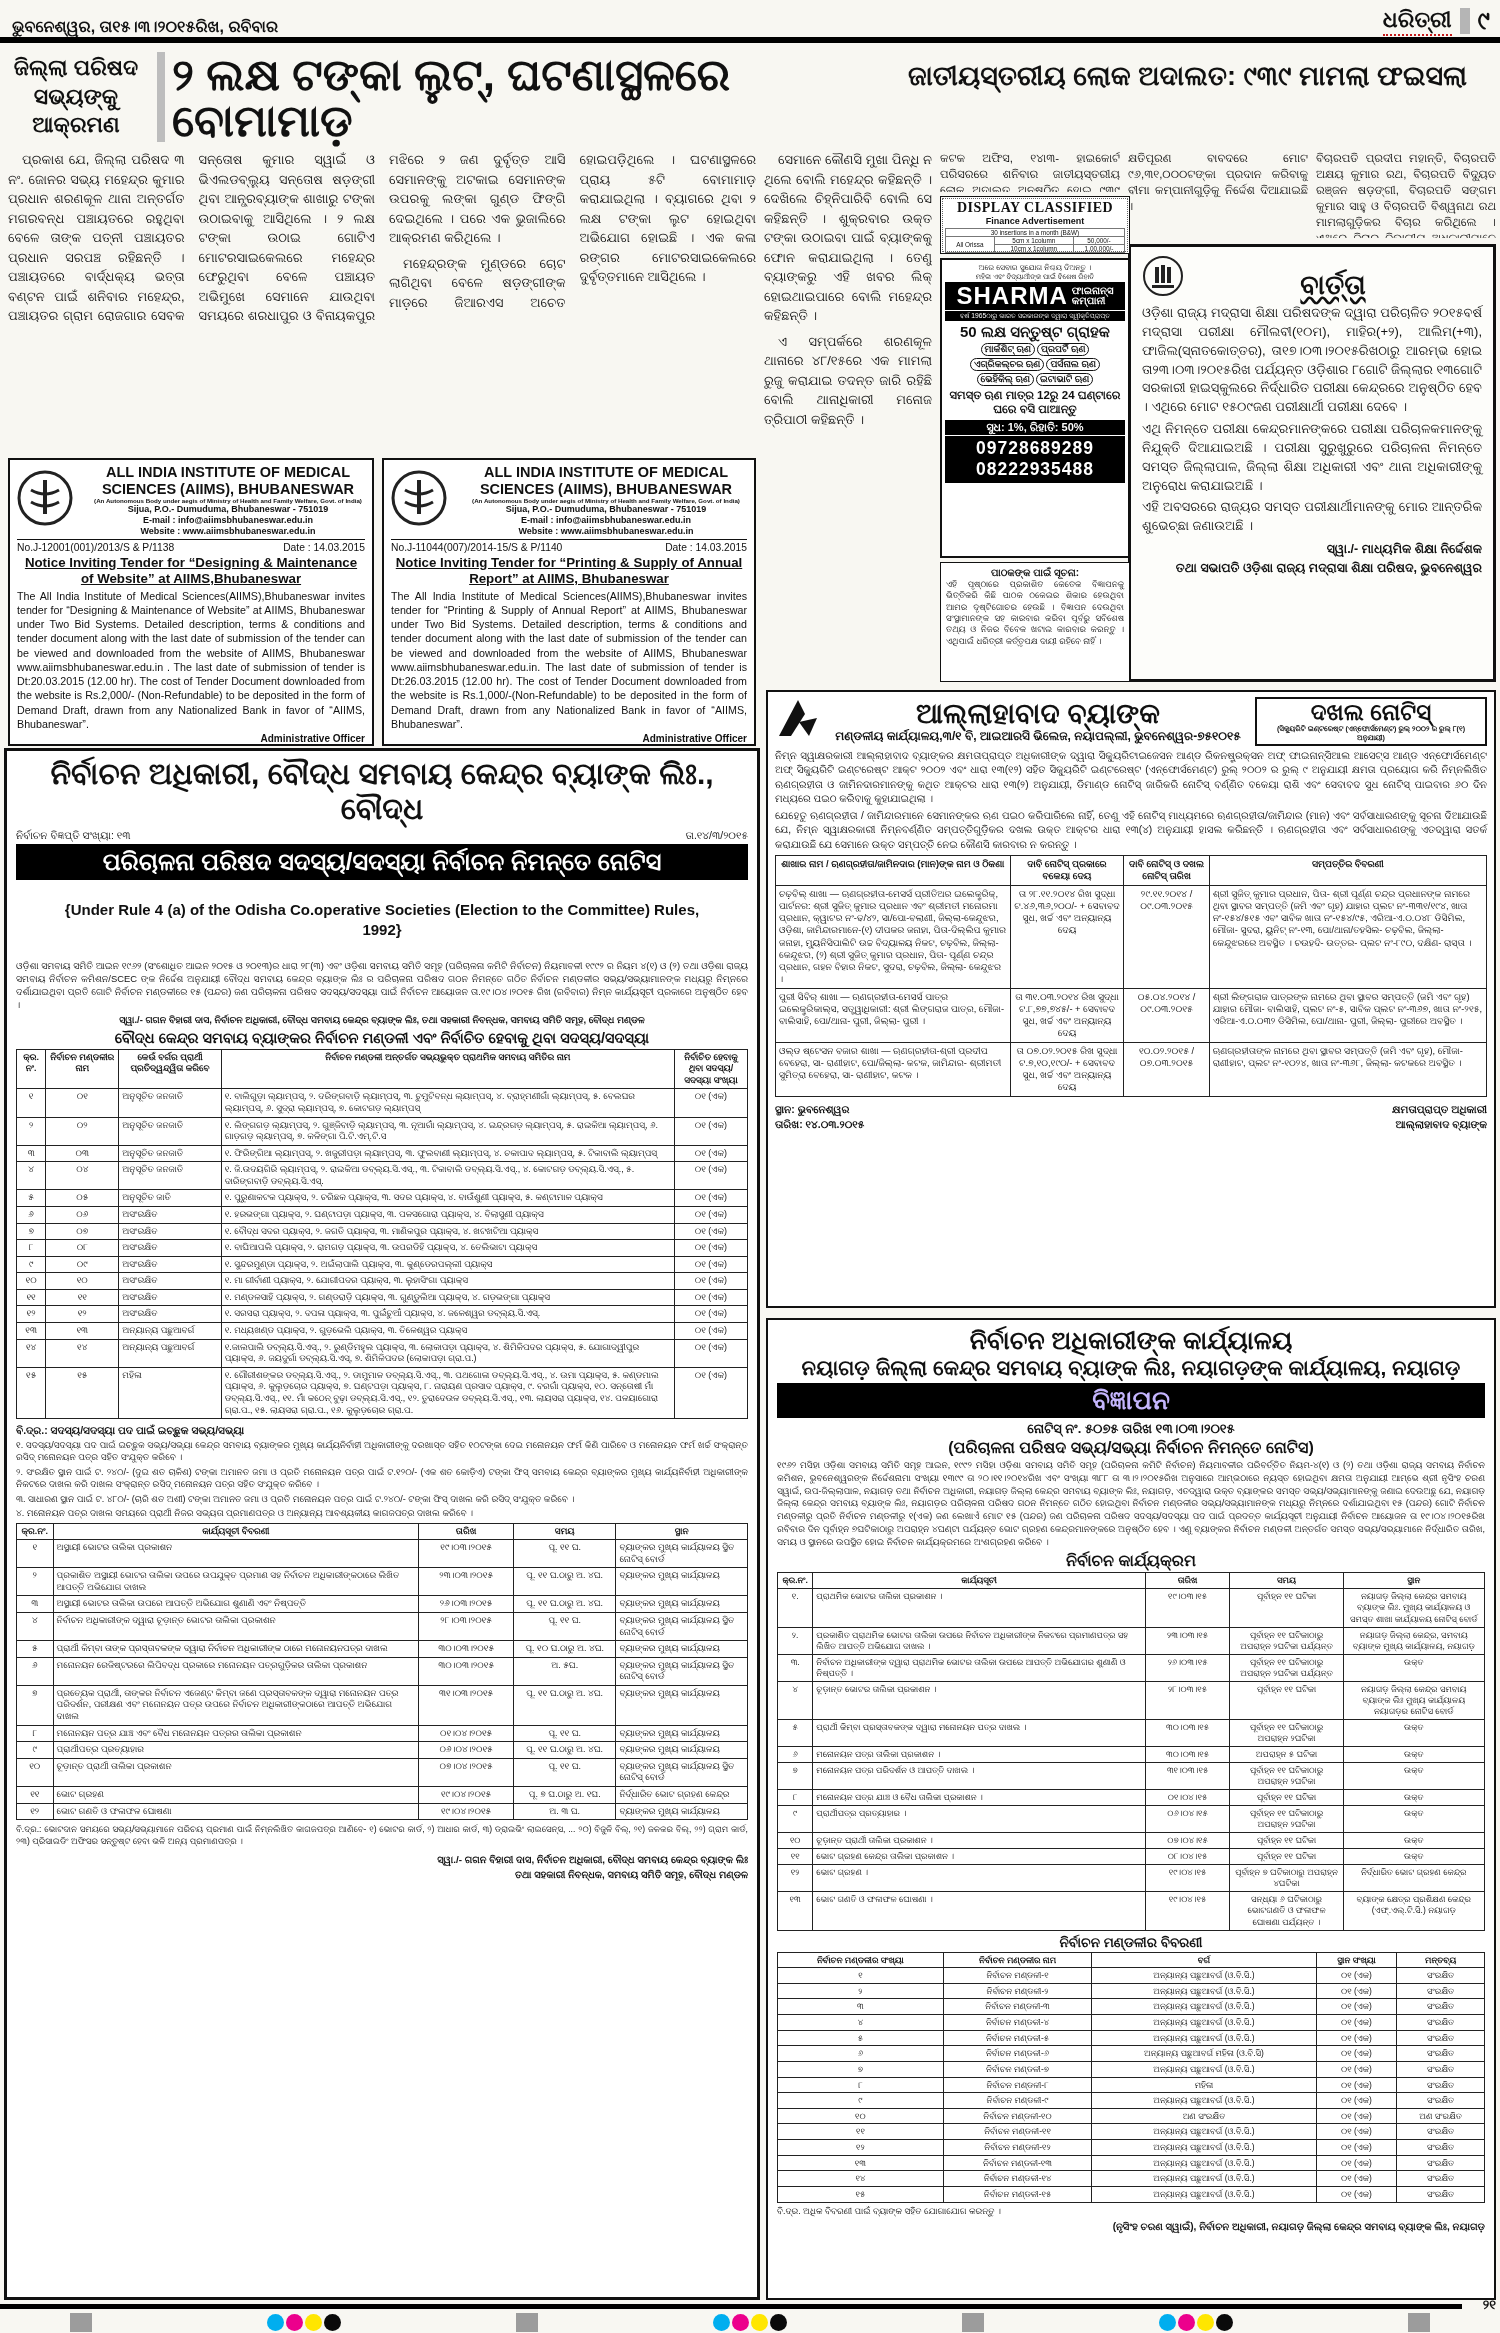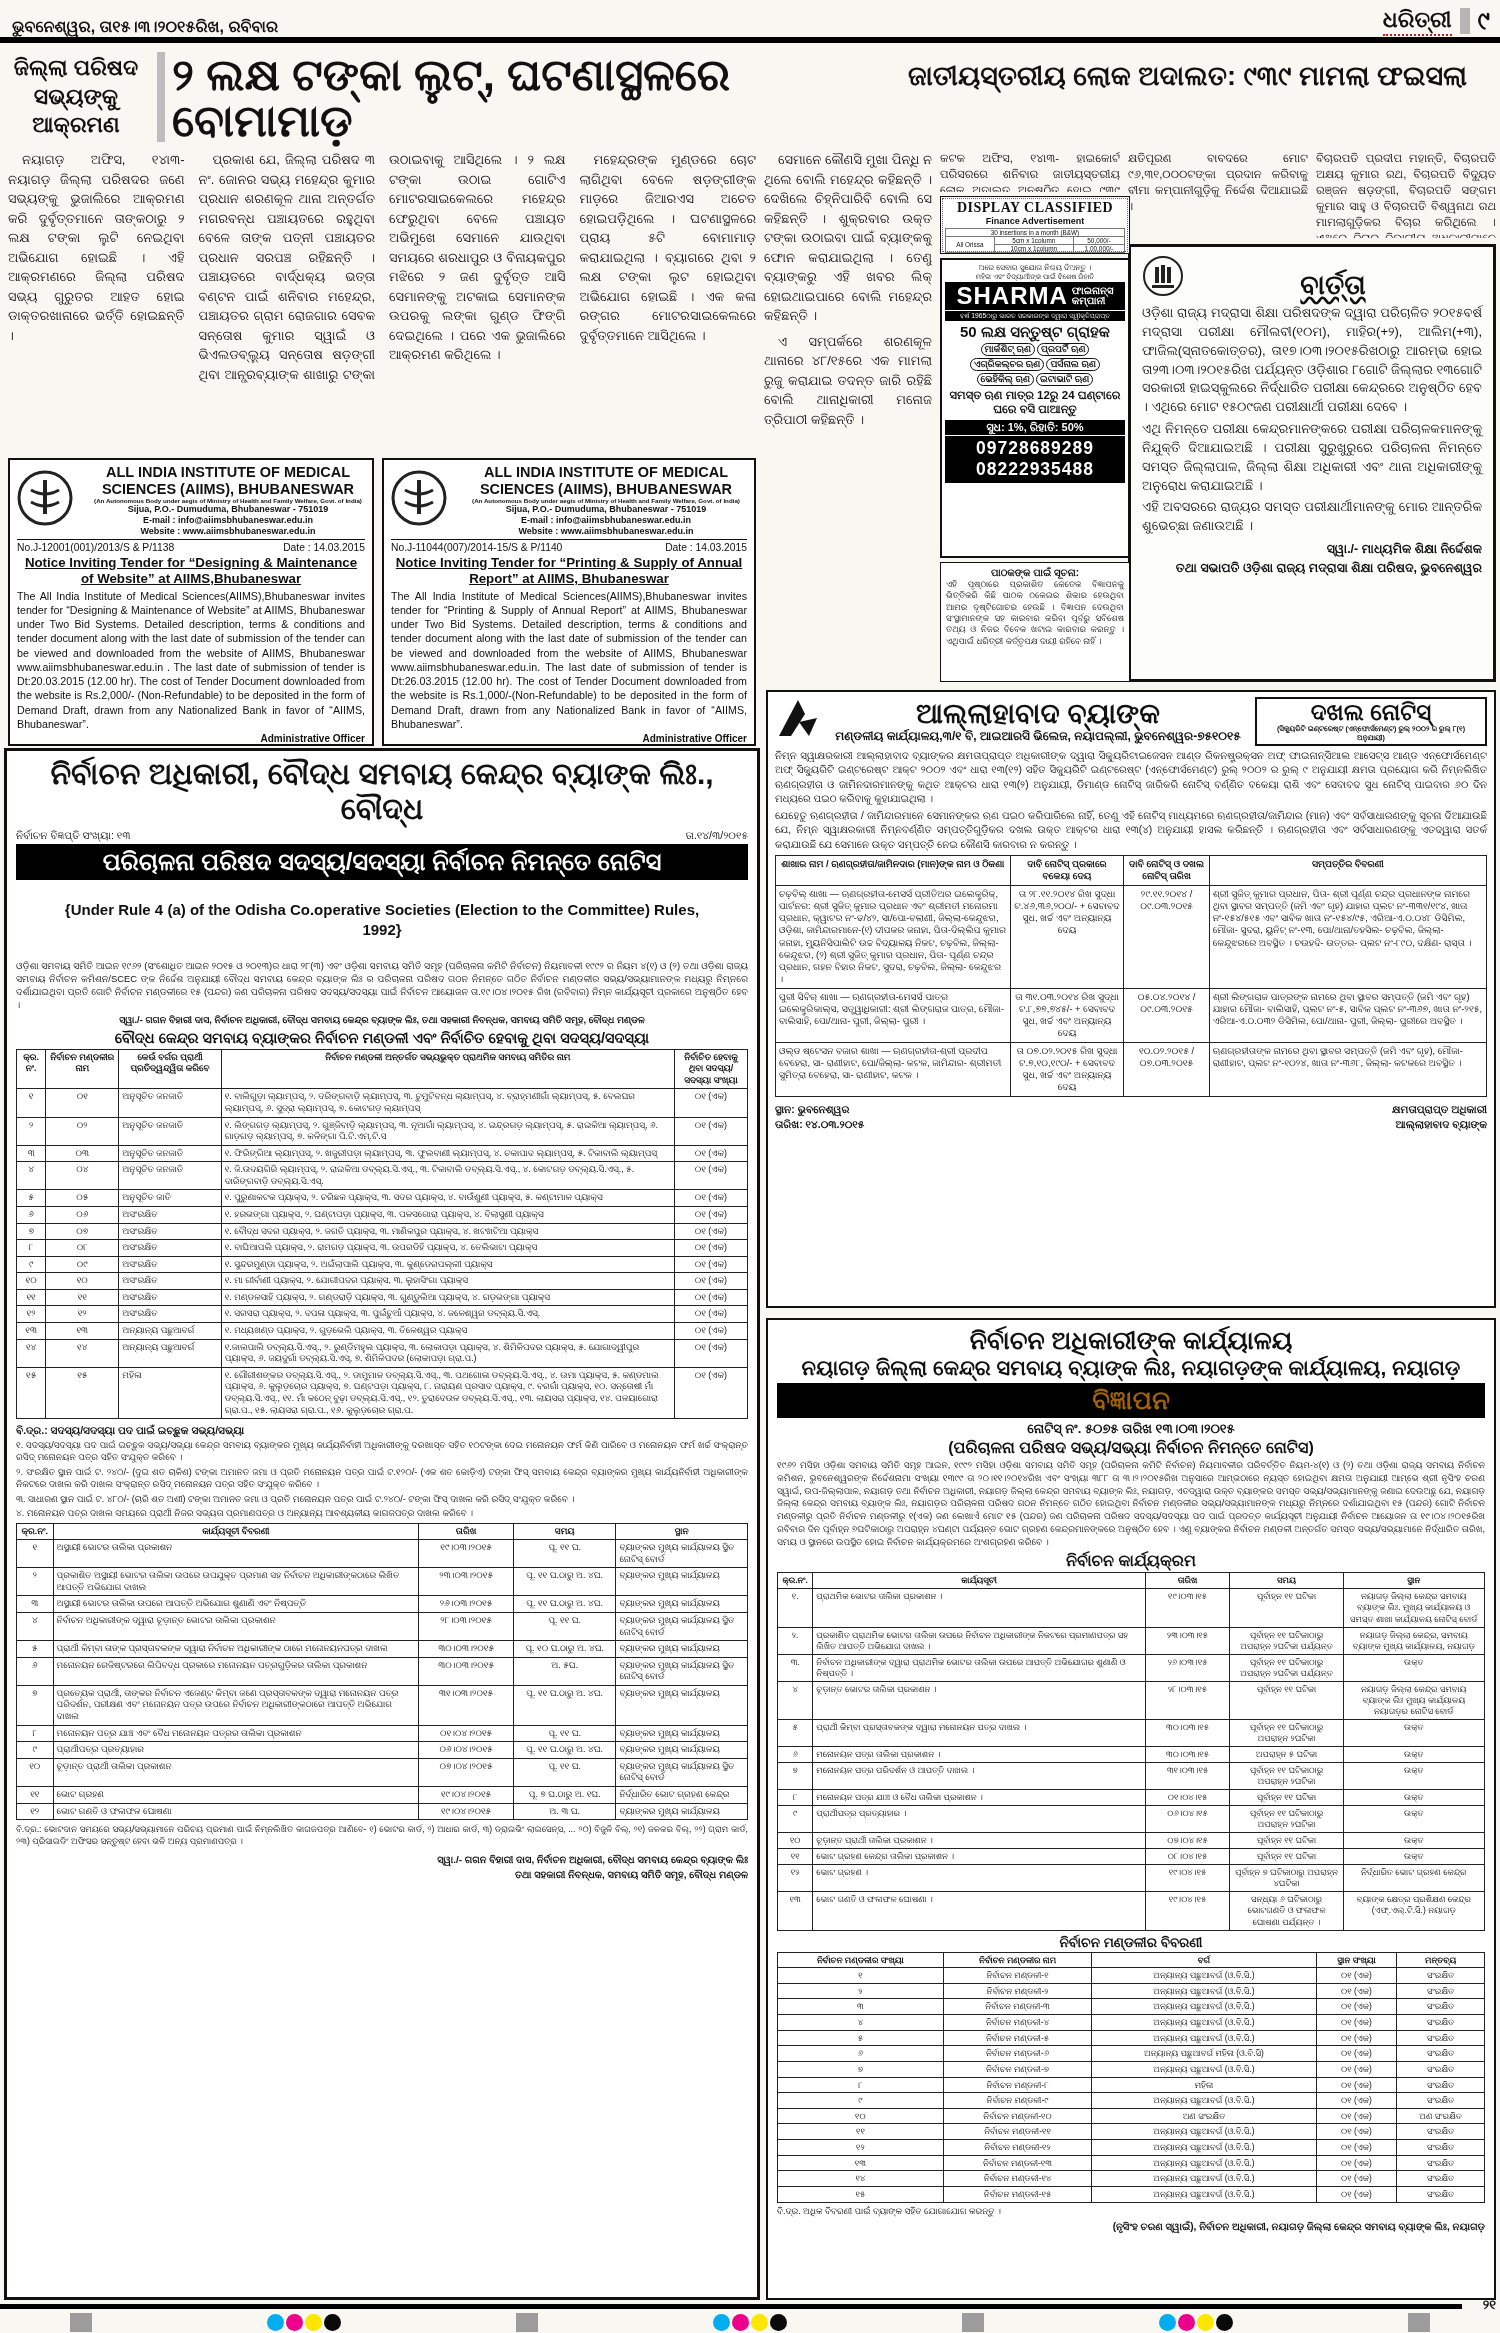--- a/index.html
+++ b/index.html
@@ -107,21 +107,21 @@
   .tbl-b2 th:nth-child(1),.tbl-b2 td:nth-child(1){width:5%;text-align:center}
   .tbl-b2 th:nth-child(2),.tbl-b2 td:nth-child(2){width:50%}
   .tbl-b2 th:nth-child(3),.tbl-b2 td:nth-child(3){width:13%;text-align:center}
   .tbl-b2 th:nth-child(4),.tbl-b2 td:nth-child(4){width:14%;text-align:center}
   .bd-idnote{font-size:8.6px;line-height:1.35;margin-top:4px;text-align:justify}
   .bd-sig2{text-align:right;font-weight:bold;font-size:9.8px;line-height:1.5;margin-top:6px}
   
   .naya{left:766px;top:1318px;width:730px;height:982px;border:2px solid #111;background:#fff;padding:6px 9px;overflow:hidden}
   .ny-t1{text-align:center;font-size:25px;font-weight:bold}
   .ny-t2{text-align:center;font-size:21px;font-weight:bold}
-  .ny-banner{background:#000;color:#a16207;text-align:center;font-size:26px;font-weight:bold;padding:2px 0;margin:3px 0}
+  .ny-banner{background:#000;color:#c4b5fd;text-align:center;font-size:26px;font-weight:bold;padding:2px 0;margin:3px 0}
   .ny-no{text-align:center;font-weight:bold;font-size:13px}
   .ny-sub{text-align:center;font-weight:bold;font-size:16px;margin:2px 0}
   .ny-body{font-size:9px;line-height:1.42;text-align:justify}
   .ny-h3{text-align:center;font-weight:bold;font-size:16px;margin:4px 0 2px}
   .ny-h4{text-align:center;font-weight:bold;font-size:13.5px;margin:4px 0 1px}
   .tbl-n1{font-size:8.5px;line-height:1.3}
   .tbl-n1 th:nth-child(1),.tbl-n1 td:nth-child(1){width:5%;text-align:center}
   .tbl-n1 th:nth-child(2),.tbl-n1 td:nth-child(2){width:47%}
   .tbl-n1 th:nth-child(3),.tbl-n1 td:nth-child(3){width:12%;text-align:center}
   .tbl-n1 th:nth-child(4),.tbl-n1 td:nth-child(4){width:16%;text-align:center}
@@ -156,21 +156,20 @@
 
   <div class="abs side-head">
     <div>ଜିଲ୍ଲା ପରିଷଦ</div>
     <div>ସଭ୍ୟଙ୍କୁ ଆକ୍ରମଣ</div>
   </div>
   <div class="abs v-bar"></div>
   <h1 class="abs main-head">୨ ଲକ୍ଷ ଟଙ୍କା ଲୁଟ୍, ଘଟଣାସ୍ଥଳରେ ବୋମାମାଡ଼</h1>
   <h2 class="abs right-head">ଜାତୀୟସ୍ତରୀୟ ଲୋକ ଅଦାଲତ: ୯୩୯ ମାମଲା ଫଇସଲା</h2>
 
   <section class="abs story-main">
-      <p>ନୟାଗଡ଼ ଅଫିସ, ୧୪ା୩- ନୟାଗଡ଼ ଜିଲ୍ଲା ପରିଷଦର ଜଣେ ସଭ୍ୟଙ୍କୁ ଭୁଜାଲିରେ ଆକ୍ରମଣ କରି ଦୁର୍ବୃତ୍ତମାନେ ତାଙ୍କଠାରୁ ୨ ଲକ୍ଷ ଟଙ୍କା ଲୁଟି ନେଇଥିବା ଅଭିଯୋଗ ହୋଇଛି । ଏହି ଆକ୍ରମଣରେ ଜିଲ୍ଲା ପରିଷଦ ସଭ୍ୟ ଗୁରୁତର ଆହତ ହୋଇ ଡାକ୍ତରଖାନାରେ ଭର୍ତ୍ତି ହୋଇଛନ୍ତି ।</p>
       <p>ପ୍ରକାଶ ଯେ, ଜିଲ୍ଲା ପରିଷଦ ୩ ନଂ. ଜୋନର ସଭ୍ୟ ମହେନ୍ଦ୍ର କୁମାର ପ୍ରଧାନ ଶରଣକୂଳ ଥାନା ଅନ୍ତର୍ଗତ ମଗରବନ୍ଧ ପଞ୍ଚାୟତରେ ରହୁଥିବା ବେଳେ ତାଙ୍କ ପତ୍ନୀ ପଞ୍ଚାୟତର ପ୍ରଧାନ ସରପଞ୍ଚ ରହିଛନ୍ତି । ପଞ୍ଚାୟତରେ ବାର୍ଦ୍ଧକ୍ୟ ଭତ୍ତା ବଣ୍ଟନ ପାଇଁ ଶନିବାର ମହେନ୍ଦ୍ର, ପଞ୍ଚାୟତର ଗ୍ରାମ ରୋଜଗାର ସେବକ ସନ୍ତୋଷ କୁମାର ସ୍ୱାଇଁ ଓ ଭିଏଲଡବ୍ଲ୍ୟୁ ସନ୍ତୋଷ ଷଡ଼ଙ୍ଗୀ ଥିବା ଆନ୍ଧ୍ରବ୍ୟାଙ୍କ ଶାଖାରୁ ଟଙ୍କା ଉଠାଇବାକୁ ଆସିଥିଲେ । ୨ ଲକ୍ଷ ଟଙ୍କା ଉଠାଇ ଗୋଟିଏ ମୋଟରସାଇକେଲରେ ମହେନ୍ଦ୍ର ଫେରୁଥିବା ବେଳେ ପଞ୍ଚାୟତ ଅଭିମୁଖେ ସେମାନେ ଯାଉଥିବା ସମୟରେ ଶରଧାପୁର ଓ ବିନାୟକପୁର ମଝିରେ ୨ ଜଣ ଦୁର୍ବୃତ୍ତ ଆସି ସେମାନଙ୍କୁ ଅଟକାଇ ସେମାନଙ୍କ ଉପରକୁ ଲଙ୍କା ଗୁଣ୍ଡ ଫିଙ୍ଗି ଦେଇଥିଲେ । ପରେ ଏକ ଭୁଜାଲିରେ ଆକ୍ରମଣ କରିଥିଲେ ।</p>
       <p>ମହେନ୍ଦ୍ରଙ୍କ ମୁଣ୍ଡରେ ଚୋଟ ଲାଗିଥିବା ବେଳେ ଷଡ଼ଙ୍ଗୀଙ୍କ ମାଡ଼ରେ ଜିଆରଏସ ଅଚେତ ହୋଇପଡ଼ିଥିଲେ । ଘଟଣାସ୍ଥଳରେ ପ୍ରାୟ ୫ଟି ବୋମାମାଡ଼ କରାଯାଇଥିଲା । ବ୍ୟାଗରେ ଥିବା ୨ ଲକ୍ଷ ଟଙ୍କା ଲୁଟ ହୋଇଥିବା ଅଭିଯୋଗ ହୋଇଛି । ଏକ କଳା ରଙ୍ଗର ମୋଟରସାଇକେଲରେ ଦୁର୍ବୃତ୍ତମାନେ ଆସିଥିଲେ ।</p>
     </section>
   <section class="abs story-col5">
       <p>ସେମାନେ କୌଣସି ମୁଖା ପିନ୍ଧି ନ ଥିଲେ ବୋଲି ମହେନ୍ଦ୍ର କହିଛନ୍ତି । ଦେଖିଲେ ଚିହ୍ନିପାରିବି ବୋଲି ସେ କହିଛନ୍ତି । ଶୁକ୍ରବାର ଉକ୍ତ ଟଙ୍କା ଉଠାଇବା ପାଇଁ ବ୍ୟାଙ୍କକୁ ଫୋନ କରାଯାଇଥିଲା । ତେଣୁ ବ୍ୟାଙ୍କରୁ ଏହି ଖବର ଲିକ୍ ହୋଇଥାଇପାରେ ବୋଲି ମହେନ୍ଦ୍ର କହିଛନ୍ତି ।</p>
       <p>ଏ ସମ୍ପର୍କରେ ଶରଣକୂଳ ଥାନାରେ ୪୮/୧୫ରେ ଏକ ମାମଲା ରୁଜୁ କରାଯାଇ ତଦନ୍ତ ଜାରି ରହିଛି ବୋଲି ଥାନାଧିକାରୀ ମନୋଜ ତ୍ରିପାଠୀ କହିଛନ୍ତି ।</p>
     </section>
 
   <div class="abs rs-col rs1">କଟକ ଅଫିସ, ୧୪ା୩- ହାଇକୋର୍ଟ ପରିସରରେ ଶନିବାର ଜାତୀୟସ୍ତରୀୟ ଲୋକ ଅଦାଲତ ଅନୁଷ୍ଠିତ ହୋଇ ୯୩୯ ମାମଲା ଫଇସଲା କରାଯାଇଛି ।</div>
   <div class="abs rs-col rs2">କ୍ଷତିପୂରଣ ବାବଦରେ ମୋଟ ୯୬,୩୧,୦୦୦ଟଙ୍କା ପ୍ରଦାନ କରିବାକୁ ବୀମା କମ୍ପାନୀଗୁଡ଼ିକୁ ନିର୍ଦ୍ଦେଶ ଦିଆଯାଇଛି ।</div>

